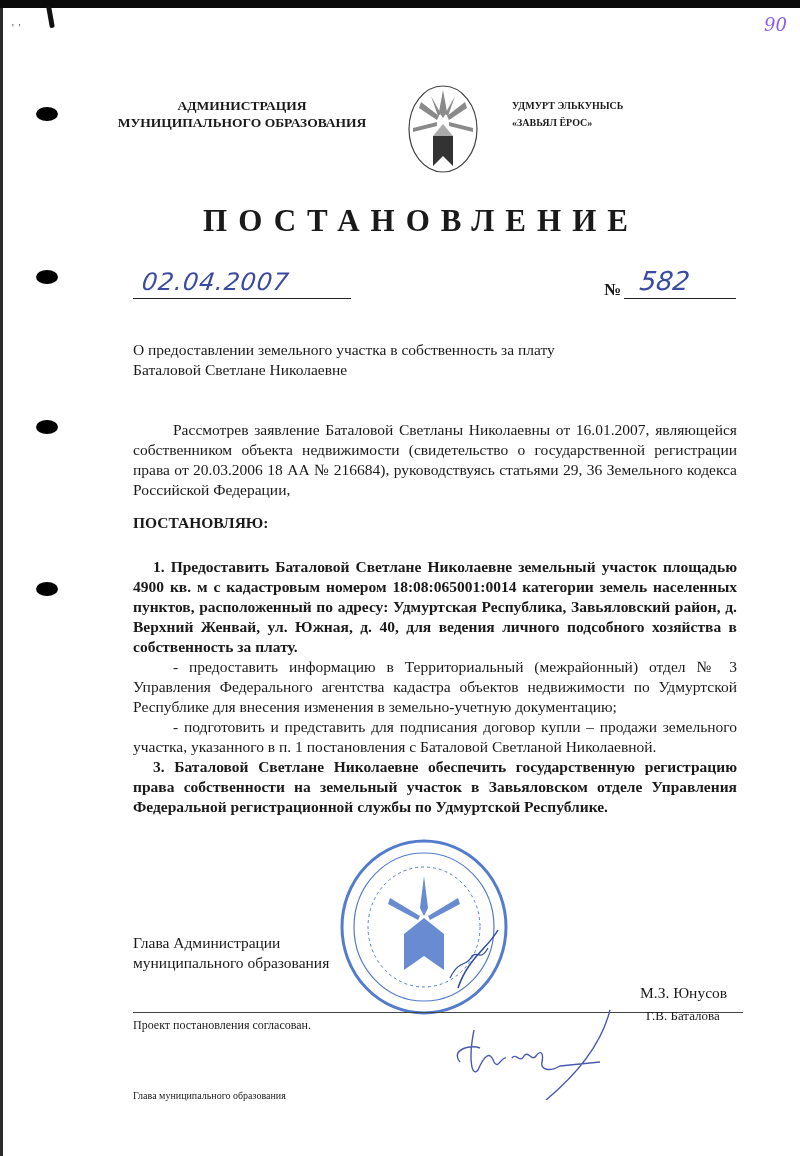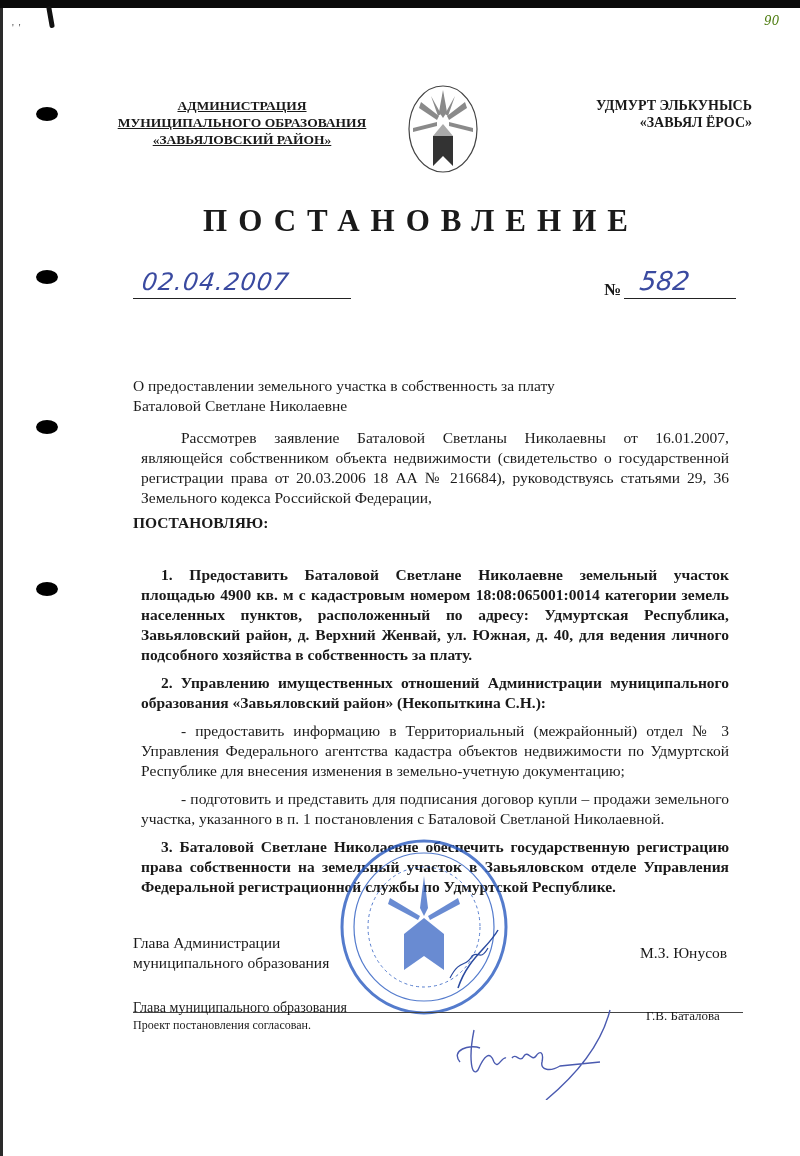--- a/index.html
+++ b/index.html
@@ -1,72 +1,71 @@
 <!DOCTYPE html>
 <html><head>
 <meta charset="utf-8">
 <style>
   html,body{margin:0;padding:0;}
   body{width:800px;height:1156px;position:relative;background:#ffffff;overflow:hidden;
        font-family:"Liberation Serif","DejaVu Serif",serif;color:#1a1a1a;}
   .topbar{position:absolute;left:0;top:0;width:800px;height:8px;background:#0a0a0a;}
   .leftedge{position:absolute;left:0;top:8px;width:3px;height:1148px;background:#2a2a2a;}
   .punch{position:absolute;left:36px;width:22px;height:14px;border-radius:50%;background:#000;}
-  .pagenum{position:absolute;left:764px;top:14px;font-family:"DejaVu Serif",serif;font-style:italic;font-size:12px;color:#4d7c0f;}
+  .pagenum{position:absolute;left:764px;top:14px;font-family:"DejaVu Serif",serif;font-style:italic;font-size:18px;color:#8b5cf6;}
   .tickmarks{position:absolute;left:12px;top:22px;font-size:10px;color:#333;}
   .staple{position:absolute;left:48px;top:6px;width:5px;height:22px;background:#111;transform:rotate(-10deg);border-radius:2px;}
 
-  .hdr-left{position:absolute;left:112px;top:97px;width:260px;text-align:center;font-weight:bold;font-size:13.5px;line-height:17px;text-decoration:underline;}
-  .hdr-right{position:absolute;left:512px;top:97px;width:240px;text-align:right;font-weight:bold;font-size:14px;line-height:17px;}
+  .hdr-left{position:absolute;left:112px;top:97px;width:260px;text-align:center;font-weight:bold;font-size:13.5px;line-height:17px;}
+  .hdr-right{position:absolute;left:512px;top:97px;width:240px;text-align:left;font-weight:bold;font-size:10px;line-height:17px;}
   .emblem{position:absolute;left:407px;top:84px;width:72px;height:90px;}
 
   .title{position:absolute;left:0;top:203px;width:800px;text-align:center;font-weight:bold;font-size:31px;letter-spacing:11px;padding-left:42px;box-sizing:border-box;}
 
   .date-line{position:absolute;left:133px;top:298px;width:218px;border-bottom:1px solid #222;}
   .date-val{position:absolute;left:142px;top:268px;font-family:"DejaVu Sans",sans-serif;font-style:italic;font-size:24px;color:#3a4aa0;letter-spacing:1px;transform:skewX(-8deg);}
   .num-sign{position:absolute;left:604px;top:280px;font-weight:bold;font-size:17px;}
   .num-line{position:absolute;left:624px;top:298px;width:112px;border-bottom:1px solid #222;}
   .num-val{position:absolute;left:640px;top:266px;font-family:"DejaVu Sans",sans-serif;font-style:italic;font-size:26px;color:#3a4aa0;transform:skewX(-8deg);}
 
-  .subject{position:absolute;left:133px;top:340px;width:520px;font-size:15.5px;line-height:20px;margin-top:36px;}
+  .subject{position:absolute;left:133px;top:340px;width:520px;font-size:15.5px;line-height:20px;}
 
   .body{position:absolute;left:133px;width:604px;font-size:15.5px;line-height:20px;text-align:justify;}
-  .body p{margin:8px;}
+  .body p{margin:0;}
   .ind1{text-indent:40px;}
   .ind2{text-indent:20px;font-weight:bold;}
   .ind3{text-indent:40px;}
   .decree{position:absolute;left:133px;top:514px;font-weight:bold;font-size:15.5px;}
 
   .sig-role{position:absolute;left:133px;top:924px;font-size:15.5px;line-height:20px;margin-top:9px;}
-  .sig-name1{position:absolute;left:640px;top:944px;font-size:15.5px;}
+  .sig-name1{position:absolute;left:640px;top:984px;font-size:15.5px;}
   .stamp{position:absolute;left:338px;top:838px;width:172px;height:178px;}
   .sepline{position:absolute;left:133px;top:1012px;width:610px;border-top:1px solid #444;}
   .approved{position:absolute;left:133px;top:1018px;font-size:12px;}
-  .sig-role2{position:absolute;left:133px;top:1000px;font-size:14px;font-family:Liberation Serif, serif;}
+  .sig-role2{position:absolute;left:133px;top:1090px;font-size:10px;font-family:Liberation Serif, serif;}
   .sig-name2{position:absolute;left:646px;top:1008px;font-size:13px;}
   .signature2{position:absolute;left:450px;top:1000px;width:200px;height:100px;}
 </style>
 </head>
 <body>
 
 <div class="topbar"></div>
 <div class="leftedge"></div>
 <div class="staple"></div>
 <div class="tickmarks">' &nbsp;'</div>
 <div class="pagenum">90</div>
 
 <div class="punch" style="top:107px"></div>
 <div class="punch" style="top:270px"></div>
 <div class="punch" style="top:420px"></div>
 <div class="punch" style="top:582px"></div>
 
 <div class="hdr-left">
   <div>АДМИНИСТРАЦИЯ</div>
   <div>МУНИЦИПАЛЬНОГО ОБРАЗОВАНИЯ</div>
-  <div>«ЗАВЬЯЛОВСКИЙ  РАЙОН»</div>
 </div>
 
 <svg class="emblem" viewBox="0 0 72 90">
   <ellipse cx="36" cy="45" rx="34" ry="43" fill="none" stroke="#444" stroke-width="1.2"></ellipse>
   <g fill="#8a8a8a">
     <polygon points="36,6 40,28 36,34 32,28"></polygon>
     <polygon points="14,18 32,32 30,36 12,24"></polygon>
     <polygon points="58,18 60,24 42,36 40,32"></polygon>
     <polygon points="6,44 30,38 30,42 6,48"></polygon>
     <polygon points="66,44 66,48 42,42 42,38"></polygon>
@@ -96,21 +95,20 @@
 </div>
 
 <div class="body" style="top:420px">
   <p class="ind1">Рассмотрев заявление Баталовой Светланы Николаевны от 16.01.2007, являющейся собственником объекта недвижимости (свидетельство о государственной регистрации права от 20.03.2006 18 АА № 216684), руководствуясь статьями 29, 36 Земельного кодекса Российской Федерации,</p>
 </div>
 
 <div class="decree">ПОСТАНОВЛЯЮ:</div>
 
 <div class="body" style="top:557px">
   <p class="ind2">1. Предоставить Баталовой Светлане Николаевне земельный участок площадью 4900 кв. м с кадастровым номером 18:08:065001:0014 категории земель населенных пунктов, расположенный по адресу: Удмуртская Республика, Завьяловский район, д. Верхний Женвай, ул. Южная, д. 40, для ведения личного подсобного хозяйства в собственность за плату.</p>
-  <p class="ind2">2. Управлению имущественных отношений Администрации муниципального образования «Завьяловский район» (Некопыткина С.Н.):</p>
   <p class="ind3">- предоставить информацию в Территориальный (межрайонный) отдел № 3 Управления Федерального агентства кадастра объектов недвижимости по Удмуртской Республике для внесения изменения в земельно-учетную документацию;</p>
   <p class="ind3">- подготовить и представить для подписания договор купли – продажи земельного участка, указанного в п. 1 постановления с Баталовой Светланой Николаевной.</p>
   <p class="ind2">3. Баталовой Светлане Николаевне обеспечить государственную регистрацию права собственности на земельный участок в Завьяловском отделе Управления Федеральной регистрационной службы по Удмуртской Республике.</p>
 </div>
 
 <svg class="stamp" viewBox="0 0 172 178">
   <g fill="none" stroke="#2a5bc0" opacity="0.8">
     <ellipse cx="86" cy="89" rx="82" ry="86" stroke-width="3"></ellipse>
     <ellipse cx="86" cy="89" rx="70" ry="74" stroke-width="1.2"></ellipse>
     <ellipse cx="86" cy="89" rx="56" ry="60" stroke-width="1" stroke-dasharray="3 3"></ellipse>

